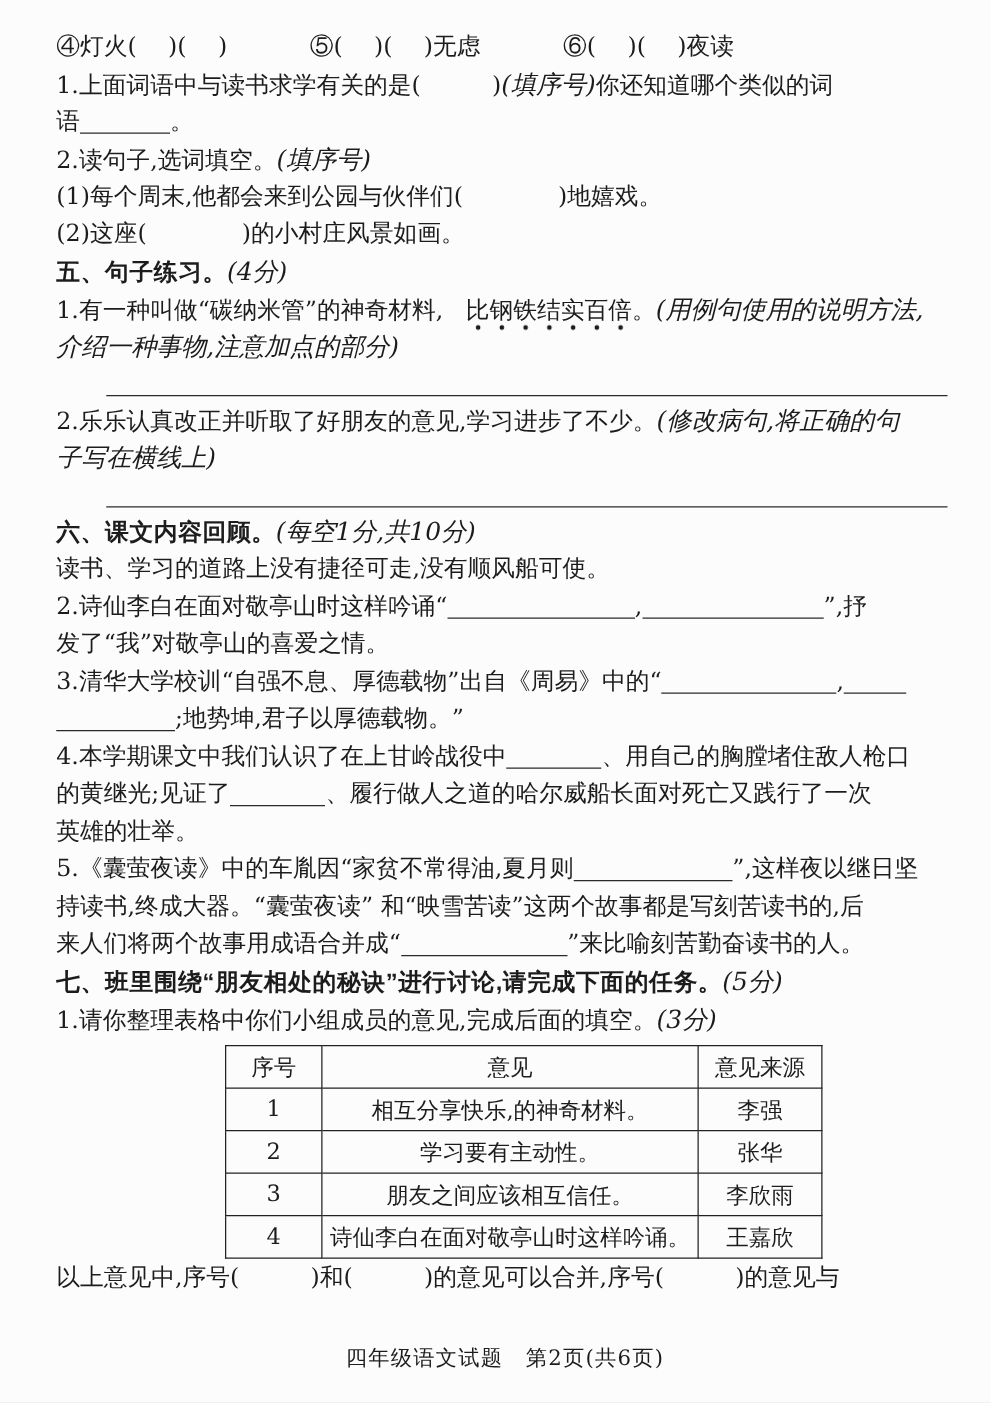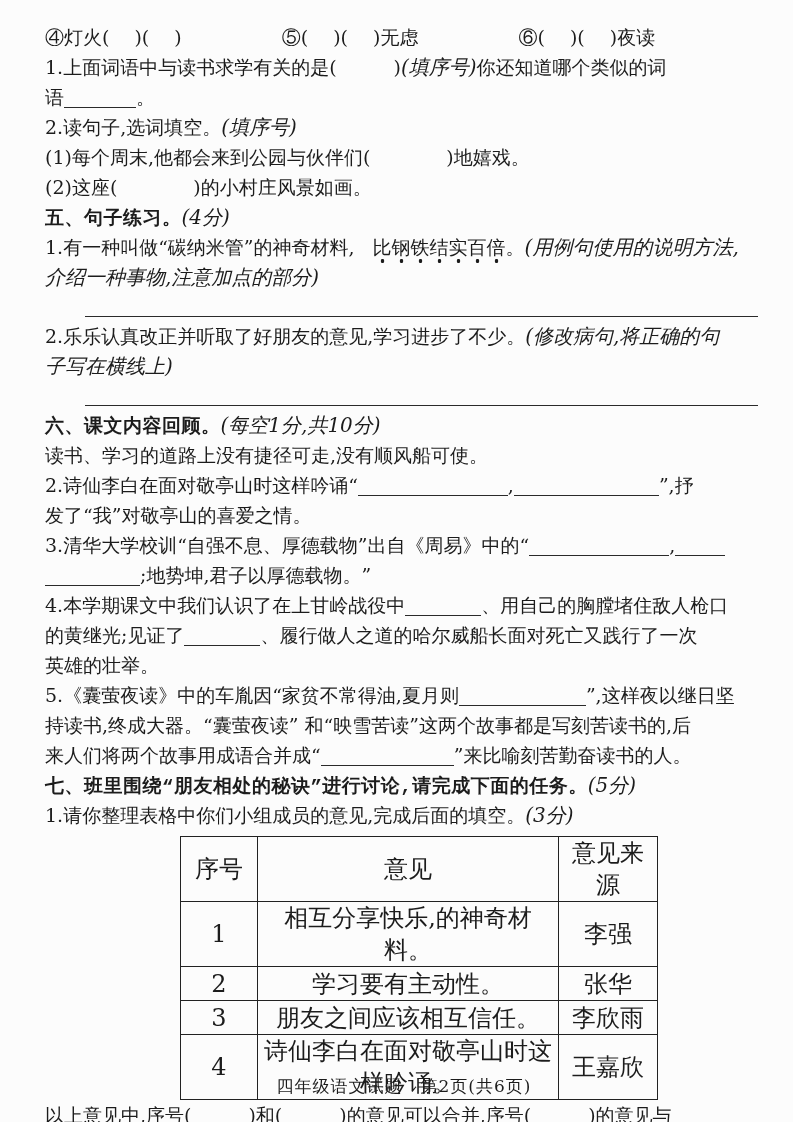--- a/index.html
+++ b/index.html
@@ -8,44 +8,44 @@
     background:#fcfcfc; color:#1c1c1c; overflow:hidden;
     font-family:"DejaVu Serif","Liberation Serif",serif;
   }
   .content { padding:22px 30px 0 45px; }
   p.line { margin:0; height:30px; line-height:30px; font-size:19px; white-space:nowrap; }
   .ml1 { margin-left:13px; }          
   .ml2 { margin-left:31px; }          
   .head { margin-top:2px; }
   .sect {
     font-weight:700;
-    font-family:Liberation Mono, monospace;
+    font-family:Liberation Sans, sans-serif;
     letter-spacing:0.5px;
   }
   .points, .hint { font-style:italic; font-size:20px; }
-  .wordbank { display:flex; gap:100px; }
+  .wordbank { display:flex; gap:66px; }
   .bl {
     display:inline-block; height:14px; vertical-align:-4px;
     border-bottom:1.4px solid #2a2a2a;
   }
   .dots {
     padding-bottom:6px;
     background-image:radial-gradient(circle, #1c1c1c 1.7px, transparent 2.1px);
     background-size:19px 6px;
     background-repeat:repeat-x;
     background-position:left bottom;
     margin-left:18px;
   }
   .ansline {
     height:0; border-bottom:1.4px solid #2a2a2a;
     margin:24px 0 4px 40px; width:673px;
   }
   table.opinions {
     border-collapse:collapse; margin:6px 0 0 135px;
-    font-size:24px; color:#1c1c1c;
+    font-size:18px; color:#1c1c1c;
   }
   table.opinions th, table.opinions td {
     border:1.5px solid #222; height:33px; padding:0 6px;
     font-weight:400; text-align:center;
   }
   .col-no  { width:64px; }
   .col-op  { width:288px; }
   .col-src { width:86px; }
   td.op { text-align:left; padding-left:14px; }
   .fill-line { margin-top:12px; }

